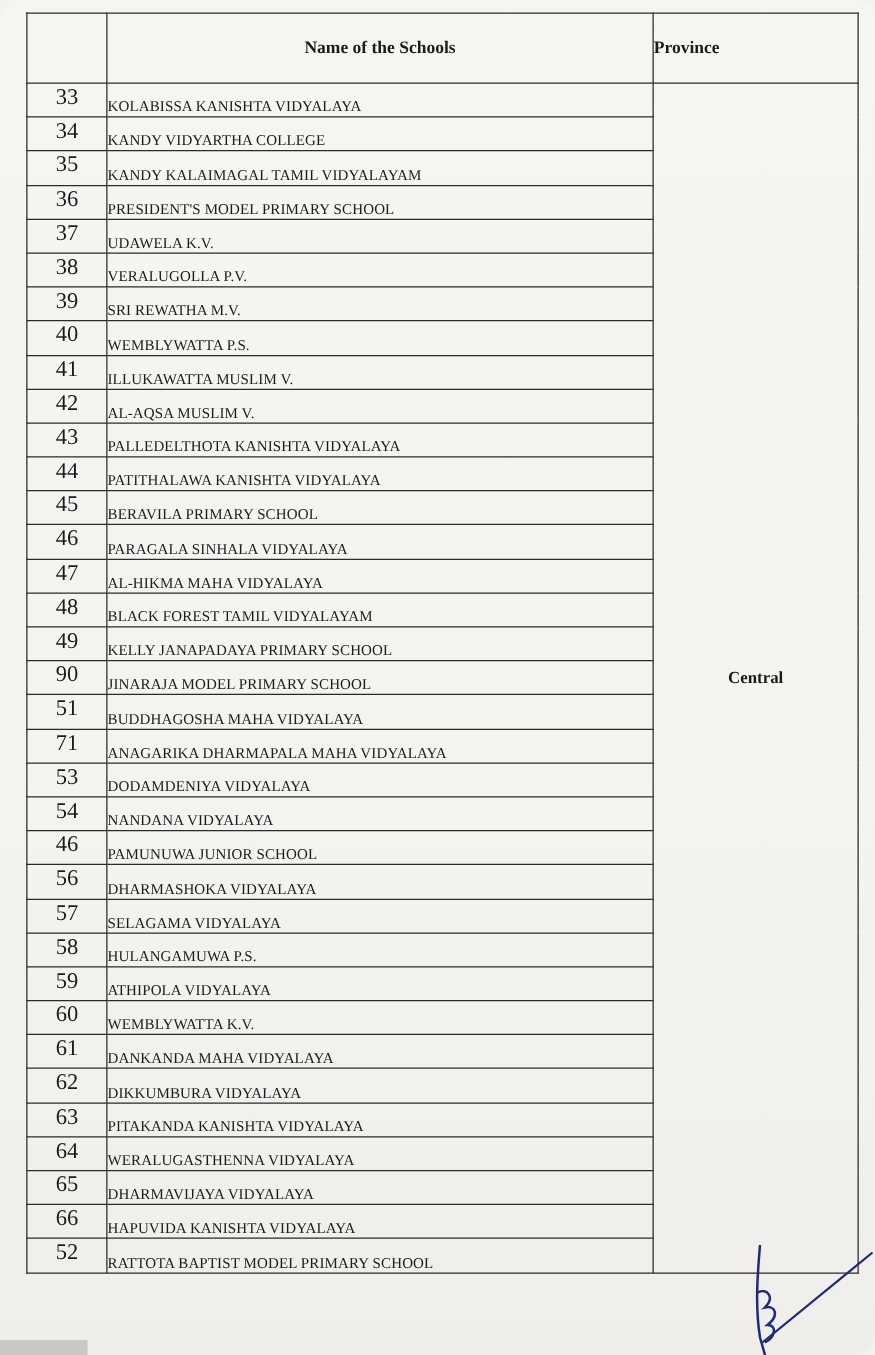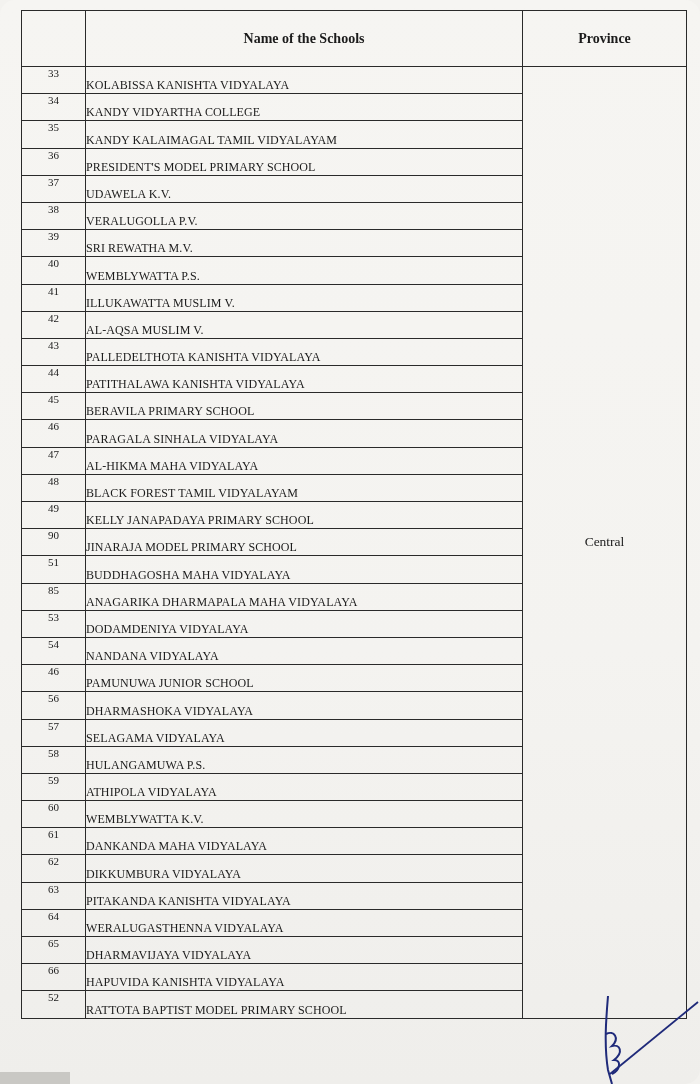--- a/index.html
+++ b/index.html
@@ -27,40 +27,40 @@
     padding: 0;
   }
   th.h-num { width: 63px; height: 55px; }
   th.h-name {
     width: 436px;
     font-family: "Liberation Serif", serif;
     font-weight: bold; font-size: 14px; text-align: center;
     vertical-align: middle;
   }
   th.h-prov {
-    font-weight: bold; font-size: 14px; text-align: center;
+    font-weight: bold; font-size: 14px; text-align: left;
     vertical-align: middle; padding-bottom: 2px;
   }
   td.num {
     height: 26.2px;
     text-align: center; vertical-align: top;
-    font-size: 11px;
+    font-size: 18px;
     padding-top: 2px;
   }
   td.name {
     font-size: 12px;
     vertical-align: bottom;
     padding-left: 4px;
     padding-bottom: 2px;
     white-space: nowrap;
     letter-spacing: 0.1px;
   }
   td.prov {
     text-align: center; vertical-align: middle;
-    font-size: 13.5px; font-weight: normal;
+    font-size: 13.5px; font-weight: bold;
     font-family: "Liberation Serif", serif;
     padding-bottom: 40px;
   }
   .signature {
     position: absolute; left: 590px; top: 990px; width: 110px; height: 94px;
   }
   .bottom-shadow {
     position: absolute; left: 0; top: 1072px; width: 70px; height: 12px;
     background: #c9c8c4;
   }
@@ -149,21 +149,21 @@
         </tr>
         <tr>
           <td class="num">90</td>
           <td class="name">JINARAJA MODEL PRIMARY SCHOOL</td>
         </tr>
         <tr>
           <td class="num">51</td>
           <td class="name">BUDDHAGOSHA MAHA VIDYALAYA</td>
         </tr>
         <tr>
-          <td class="num">85</td>
+          <td class="num">71</td>
           <td class="name">ANAGARIKA DHARMAPALA MAHA VIDYALAYA</td>
         </tr>
         <tr>
           <td class="num">53</td>
           <td class="name">DODAMDENIYA VIDYALAYA</td>
         </tr>
         <tr>
           <td class="num">54</td>
           <td class="name">NANDANA VIDYALAYA</td>
         </tr>

